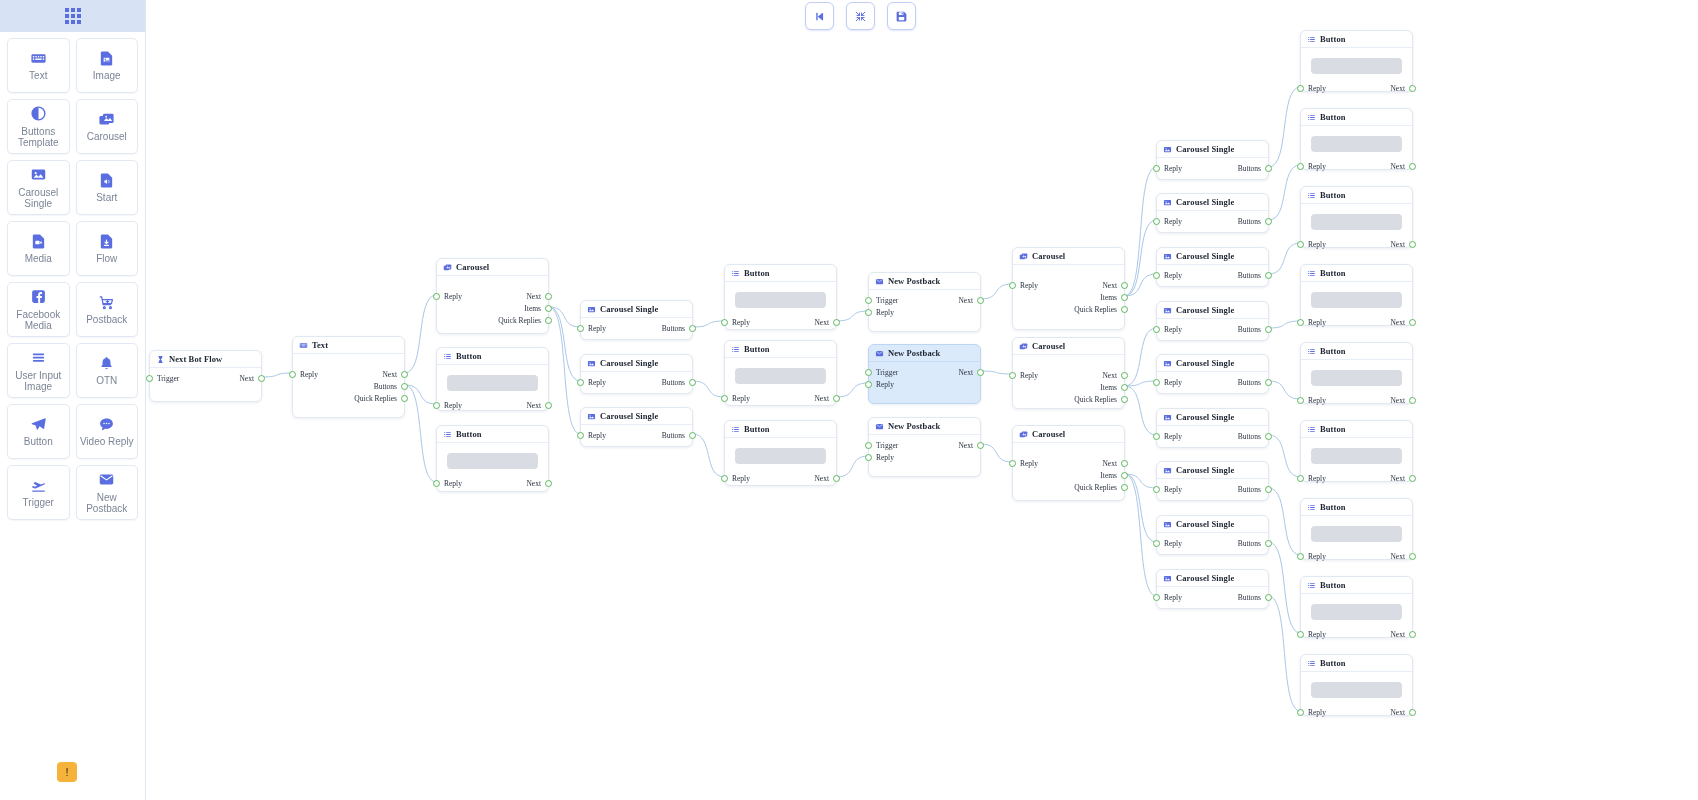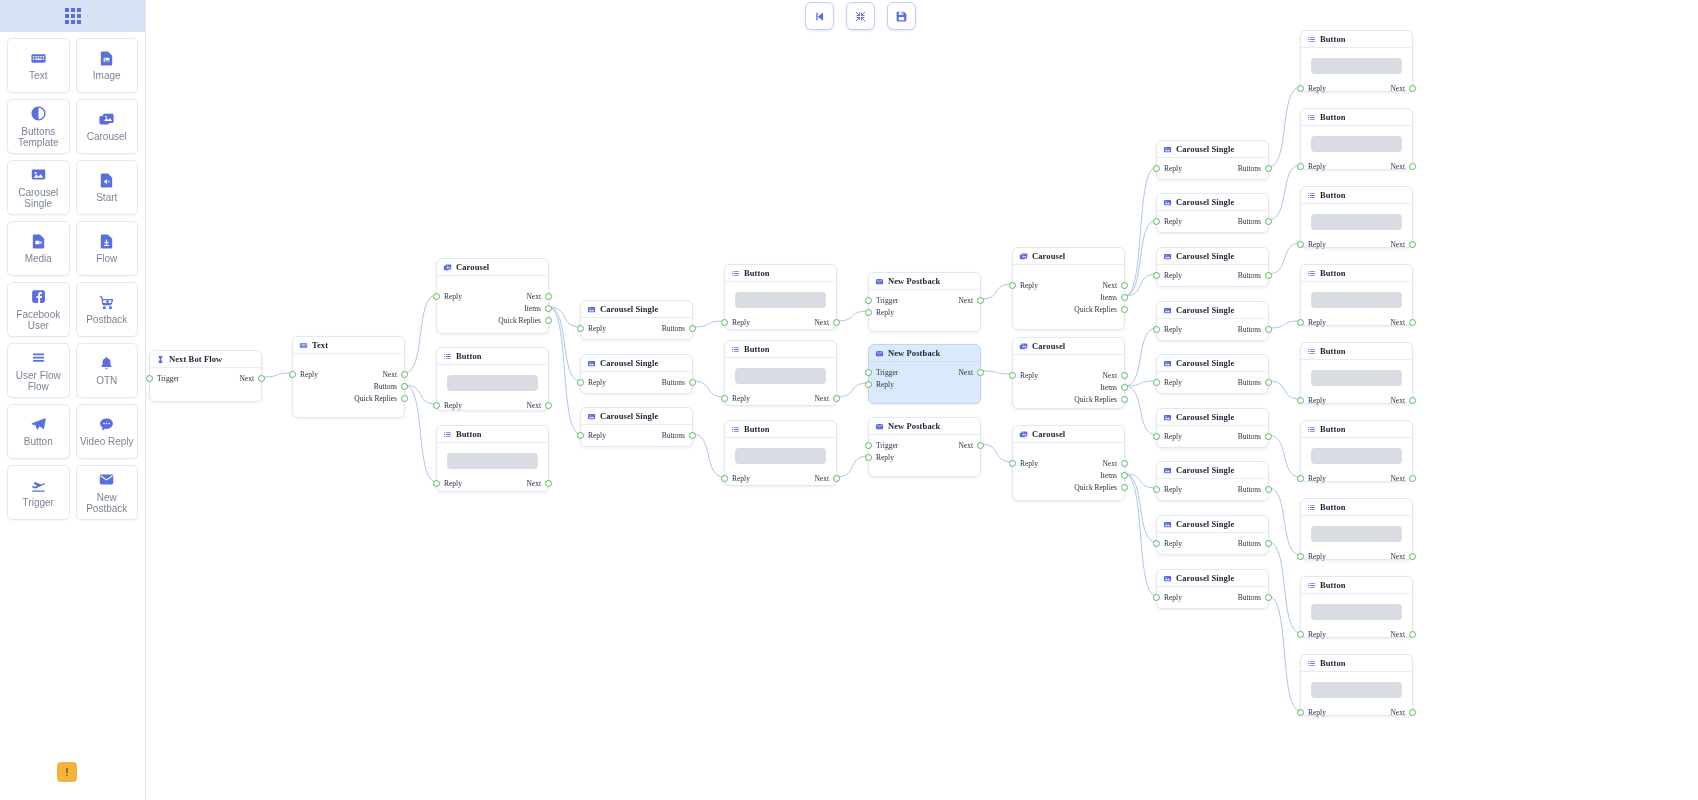--- a/index.html
+++ b/index.html
@@ -220,21 +220,21 @@
           </span>
           <span class="pal-lbl">Flow</span>
         </div>
         <div class="pal-item">
           <span class="pal-ico">
             <svg width="17" height="17" viewBox="0 0 24 24" fill="currentColor">
               <rect x="3" y="3" width="18" height="18" rx="3"></rect>
               <path d="M14.3 21v-7h2.3l.35-2.7H14.3V9.6c0-.78.22-1.3 1.33-1.3h1.42V5.88c-.25-.03-1.1-.1-2.08-.1-2.06 0-3.47 1.26-3.47 3.56v1.96H9.2V14h2.3v7z" fill="#fff"></path>
             </svg>
           </span>
-          <span class="pal-lbl">Facebook User</span>
+          <span class="pal-lbl">Facebook Media</span>
         </div>
         <div class="pal-item">
           <span class="pal-ico">
             <svg width="17" height="17" viewBox="0 0 24 24" fill="none" stroke="currentColor" stroke-width="1.8" stroke-linecap="round" stroke-linejoin="round">
               <path d="M3 4h2.2l2.1 11h10.4"></path>
               <path d="M6.4 8h14l-1.4 5.6H7.3"></path>
               <circle cx="9" cy="19.3" r="1.3"></circle>
               <circle cx="17.6" cy="19.3" r="1.3"></circle>
               <path d="M13.4 9.2v3.4M11.7 10.9h3.4"></path>
             </svg>
@@ -242,21 +242,21 @@
           <span class="pal-lbl">Postback</span>
         </div>
         <div class="pal-item">
           <span class="pal-ico">
             <svg width="17" height="17" viewBox="0 0 24 24" fill="currentColor">
               <rect x="4" y="6.5" width="16" height="2.4" rx="1.2"></rect>
               <rect x="4" y="11" width="16" height="2.4" rx="1.2"></rect>
               <rect x="4" y="15.5" width="16" height="2.4" rx="1.2"></rect>
             </svg>
           </span>
-          <span class="pal-lbl">User Flow Flow</span>
+          <span class="pal-lbl">User Input Image</span>
         </div>
         <div class="pal-item">
           <span class="pal-ico">
             <svg width="17" height="17" viewBox="0 0 24 24" fill="currentColor">
               <path d="M12 2.8a1.3 1.3 0 0 1 1.3 1.3v.6a5.6 5.6 0 0 1 4.3 5.4v3.2l1.5 2.6c.3.5-.06 1.1-.65 1.1H5.55c-.59 0-.95-.6-.65-1.1l1.5-2.6v-3.2a5.6 5.6 0 0 1 4.3-5.4v-.6A1.3 1.3 0 0 1 12 2.8z"></path>
               <path d="M9.9 18.6a2.2 2.2 0 0 0 4.2 0z"></path>
             </svg>
           </span>
           <span class="pal-lbl">OTN</span>
         </div>

